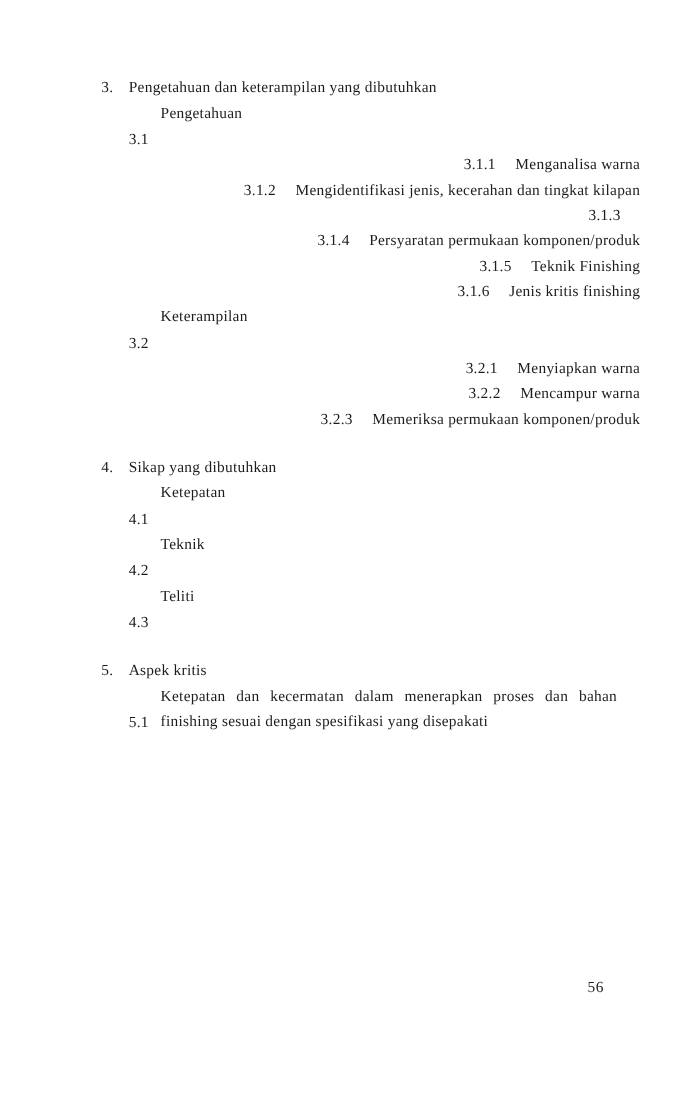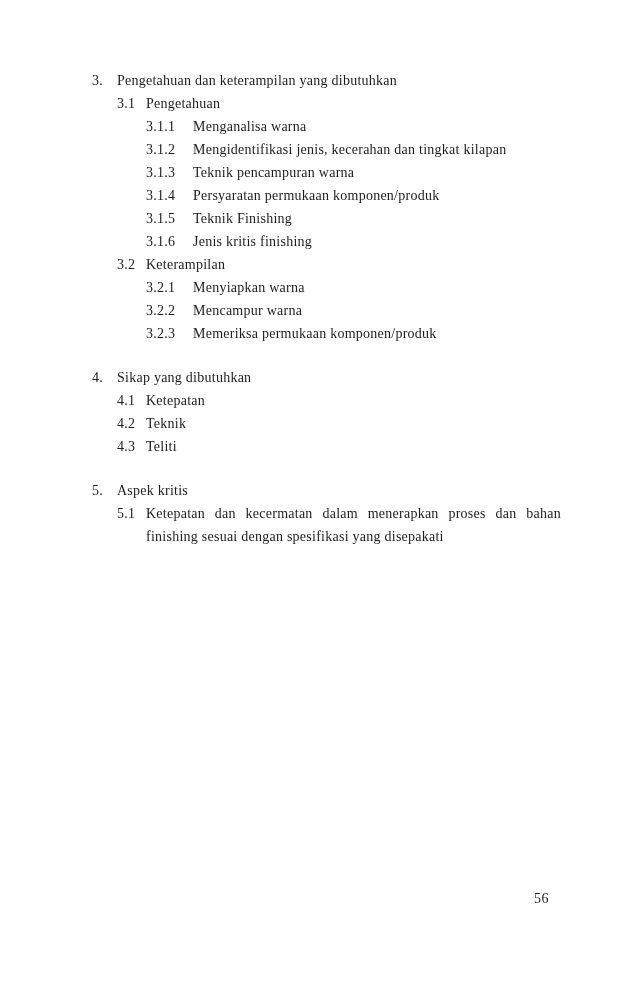--- a/index.html
+++ b/index.html
@@ -18,23 +18,23 @@
     left: 92px;
     width: 490px;
     font-size: 14px;
     line-height: 23px;
     letter-spacing: 0.25px;
   }
   .row { display: flex; align-items: flex-start; }
   .row .num { flex: 0 0 auto; }
   .lvl1 .num { width: 25px; }
   .lvl2 { margin-left: 25px; }
-  .lvl2 .num { width: 29px; }
+  .lvl2 .num { width: 29px; margin-top: 24px; }
   .lvl2 .txt { width: 415px; text-align: justify; }
-  .lvl3 { margin-left: 54px; }
+  .lvl3 { margin-left: 54px; justify-content: flex-end; }
   .lvl3 .num { width: 47px; }
   .sec-gap { margin-top: 21px; }
   .it { }
   .page-number {
     position: absolute;
     top: 891px;
     left: 534px;
     font-size: 14px;
     letter-spacing: 0.5px;
   }
@@ -55,21 +55,20 @@
       <div class="row lvl3">
         <span class="num">3.1.1</span>
         <span class="txt"><span>Menganalisa warna</span></span>
       </div>
       <div class="row lvl3">
         <span class="num">3.1.2</span>
         <span class="txt"><span>Mengidentifikasi jenis, kecerahan dan tingkat kilapan</span></span>
       </div>
       <div class="row lvl3">
         <span class="num">3.1.3</span>
-        <span class="txt"><span>Teknik pencampuran warna</span></span>
       </div>
       <div class="row lvl3">
         <span class="num">3.1.4</span>
         <span class="txt"><span>Persyaratan permukaan komponen/produk</span></span>
       </div>
       <div class="row lvl3">
         <span class="num">3.1.5</span>
         <span class="txt"><span class="it">Teknik Finishing</span></span>
       </div>
       <div class="row lvl3">

